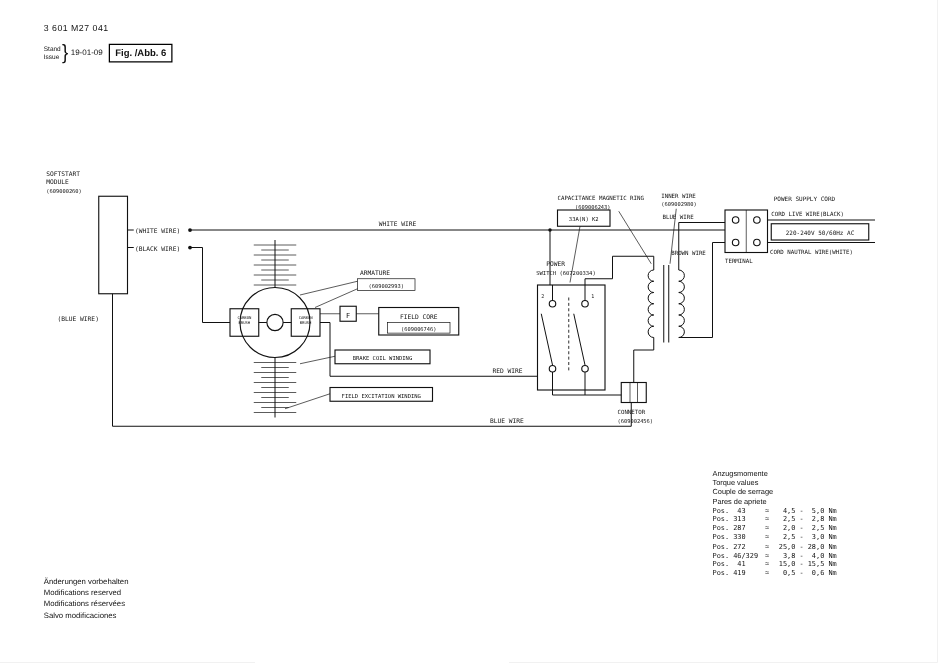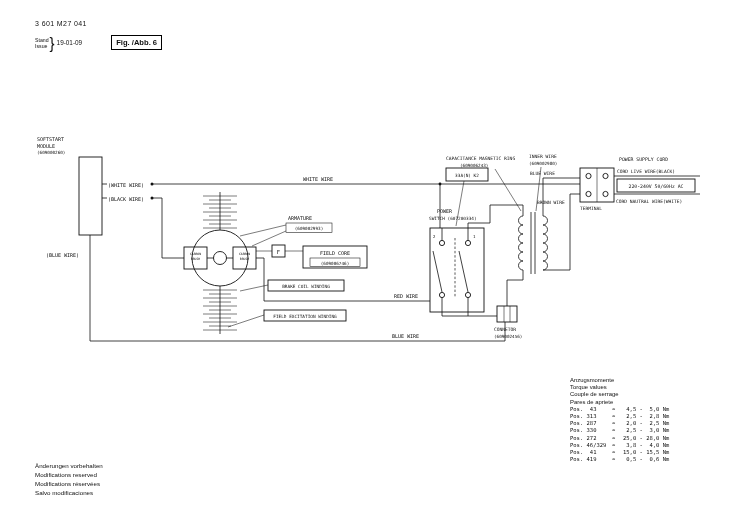--- a/index.html
+++ b/index.html
@@ -5,21 +5,21 @@
   html,body{margin:0;padding:0;background:#e8e8e8;}
   .page{position:relative;width:750px;height:530px;background:#ffffff;overflow:hidden;
         font-family:"Liberation Sans",sans-serif;color:#111;}
   
   .header{position:absolute;left:35px;top:20px;}
   .part-number{font-size:7px;letter-spacing:.4px;}
   .issue-row{display:flex;align-items:center;margin-top:7px;}
   .stand-issue{font-size:5.2px;line-height:6px;}
   .brace{font-size:15px;font-weight:200;margin:0 2px 0 1px;transform:scaleY(1.1);}
   .date{font-size:6.4px;margin-right:5px;}
-  .fig-box{border:1.3px solid #000;font-weight:bold;font-size:7.6px;padding:2px 4px;margin-left:24px;}
+  .fig-box{border:1.3px solid #000;font-weight:bold;font-size:7.6px;padding:2px 4px;}
   
   .footer{position:absolute;left:35px;top:461px;font-size:6.2px;line-height:9px;}
   
   .torque{position:absolute;left:570px;top:377px;font-size:5.9px;line-height:7.2px;}
   .t-row{display:flex;align-items:baseline;}
   .t-pos{width:42px;font-family:"DejaVu Sans Mono",monospace;font-size:5.5px;white-space:pre;}
   .t-approx{width:11px;font-size:5.8px;}
   .t-val{font-family:"DejaVu Sans Mono",monospace;font-size:5.5px;white-space:pre;}
   
   svg{position:absolute;left:0;top:0;}

